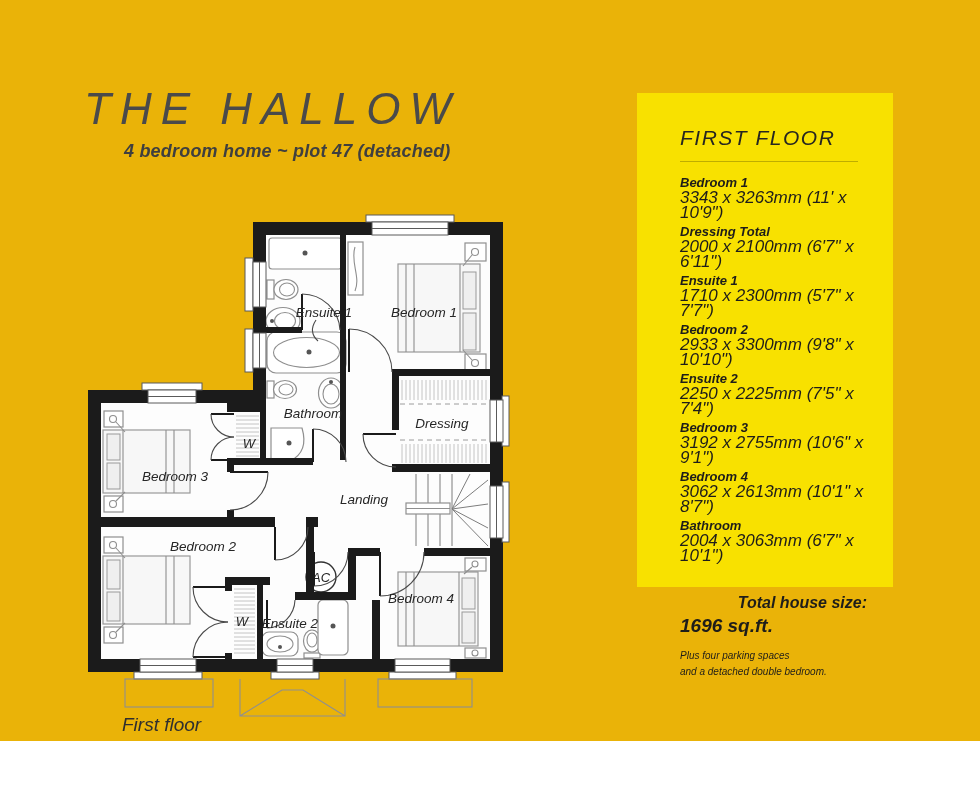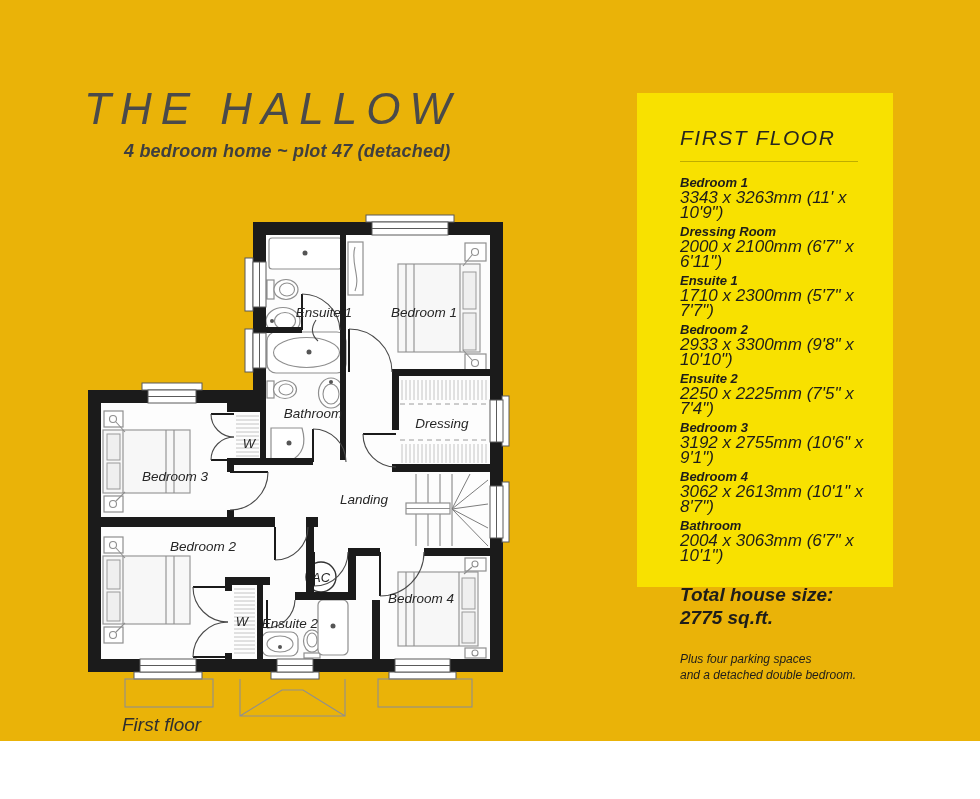--- a/index.html
+++ b/index.html
@@ -11,23 +11,23 @@
   .subtitle{position:absolute;left:88px;top:141px;font-size:18px;font-weight:700;
             color:#3f3f3f;letter-spacing:.2px;margin-left:36px;}
   
   .panel{position:absolute;left:637px;top:93px;width:256px;height:494px;box-sizing:border-box;
          background:#F8E100;padding:33px 26px 0 43px;color:#1e1d1a;}
   .panel-heading{font-size:21px;letter-spacing:1.5px;font-weight:400;color:#262620;}
   .panel-divider{height:1px;background:#8f8400;opacity:.55;margin:11px 0 13px 0;width:178px;}
   .room-entry{margin-bottom:4px;}
   .room-name{font-size:13px;font-weight:700;line-height:15px;}
   .room-dims{font-size:17px;line-height:15px;}
-  .total-label{font-size:19px;font-weight:700;line-height:23px;margin-top:20px;}
+  .total-label{font-size:16px;font-weight:700;line-height:23px;margin-top:28px;text-align:right;}
   .total-value{font-size:19px;font-weight:700;line-height:23px;}
-  .note{font-size:12px;line-height:16px;margin-top:22px;}
+  .note{font-size:10px;line-height:16px;margin-top:11px;}
   
   .plan-svg{position:absolute;left:0;top:0;}
   .caption{position:absolute;left:122px;top:714px;font-size:19px;color:#2f2f2f;}
   .wall{fill:#1b1b1b;}
   .floor{fill:#fdfdfd;}
   .fx{stroke:#8f8f8f;fill:#ffffff;stroke-width:1.2;}
   .fxl{stroke:#8f8f8f;fill:none;stroke-width:1.1;}
   .bedr{fill:#f7f7f7;stroke:#999999;stroke-width:1.2;}
   .pil{fill:#efefef;stroke:#999999;stroke-width:1;}
   .arc{stroke:#4a4a4a;stroke-width:1.1;fill:none;}
@@ -298,21 +298,21 @@
 
   <div class="panel">
     <div class="panel-heading">FIRST FLOOR</div>
     <div class="panel-divider"></div>
 
     <div class="room-entry">
       <div class="room-name">Bedroom 1</div>
       <div class="room-dims">3343 x 3263mm (11' x 10'9")</div>
     </div>
     <div class="room-entry">
-      <div class="room-name">Dressing Room</div>
+      <div class="room-name">Dressing Total</div>
       <div class="room-dims">2000 x 2100mm (6'7" x 6'11")</div>
     </div>
     <div class="room-entry">
       <div class="room-name">Ensuite 1</div>
       <div class="room-dims">1710 x 2300mm (5'7" x 7'7")</div>
     </div>
     <div class="room-entry">
       <div class="room-name">Bedroom 2</div>
       <div class="room-dims">2933 x 3300mm (9'8" x 10'10")</div>
     </div>
@@ -327,20 +327,20 @@
     <div class="room-entry">
       <div class="room-name">Bedroom 4</div>
       <div class="room-dims">3062 x 2613mm (10'1" x 8'7")</div>
     </div>
     <div class="room-entry">
       <div class="room-name">Bathroom</div>
       <div class="room-dims">2004 x 3063mm (6'7" x 10'1")</div>
     </div>
 
     <div class="total-label">Total house size:</div>
-    <div class="total-value">2775 sq.ft.</div>
+    <div class="total-value">1696 sq.ft.</div>
     <div class="note">
       <div>Plus four parking spaces</div>
       <div>and a detached double bedroom.</div>
     </div>
   </div>
 
 </div>
 
 </body></html>

